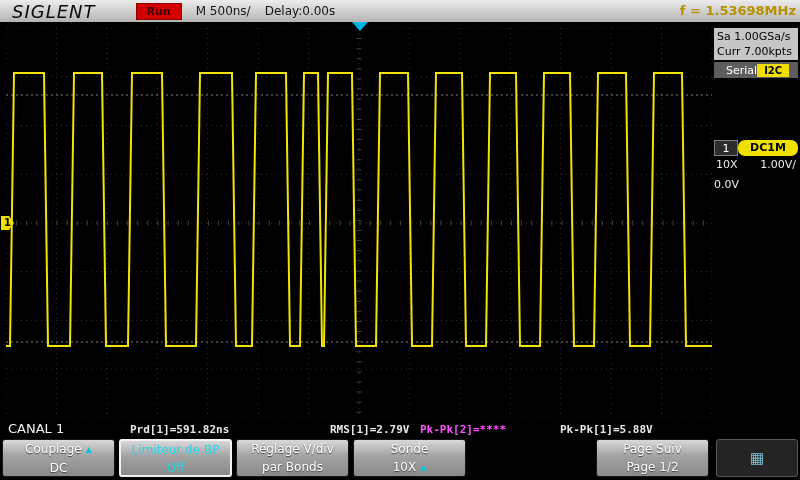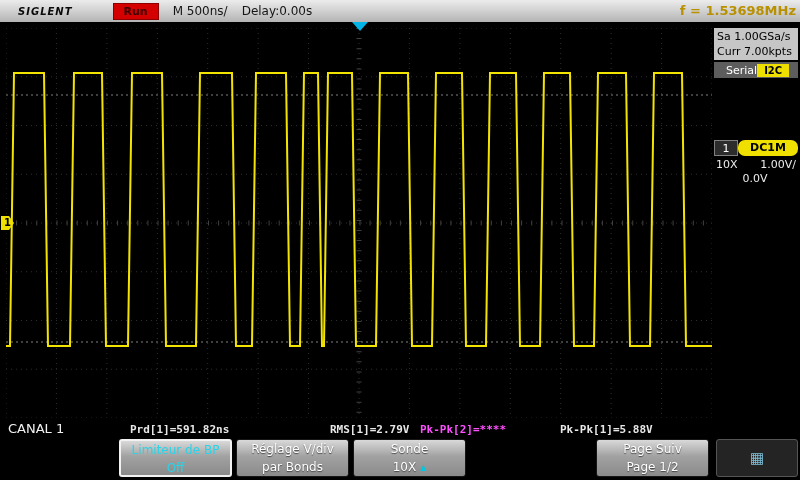--- a/index.html
+++ b/index.html
@@ -2,21 +2,21 @@
 <html><head>
 <meta charset="utf-8">
 <style>
   html,body{margin:0;padding:0;background:#000;}
   #screen{position:relative;width:800px;height:480px;background:#000;overflow:hidden;
           font-family:"DejaVu Sans",sans-serif;}
 
   
   .topbar{position:absolute;left:0;top:0;width:800px;height:22px;
           background:linear-gradient(#ececec,#b4b4b4);display:flex;align-items:center;}
-  .brand{font-style:italic;font-weight:bold;font-size:10px;letter-spacing:1px;color:#0a0a0a;margin-left:18px;}
+  .brand{font-style:italic;font-weight:normal;font-size:18px;letter-spacing:1px;color:#0a0a0a;margin-left:12px;}
   .runbadge{margin-left:40px;background:#d40000;color:#3c0000;font-weight:bold;font-size:11px;
             padding:1px 10px;border:1px solid #8e0000;line-height:13px;}
   .tbtext{color:#151515;font-size:12px;font-weight:normal;margin-left:14px;}
   .freq{position:absolute;right:4px;top:3px;color:#b89000;font-weight:bold;font-size:13px;}
 
   
   #wave{position:absolute;left:6px;top:28px;background:#000;}
 
   .trigmarker{position:absolute;left:352px;top:22px;width:16px;height:9px;background:#00b4e8;
               clip-path:polygon(0 0,100% 0,50% 100%);}
@@ -31,21 +31,21 @@
              color:#fff;font-size:11px;display:flex;justify-content:space-between;align-items:center;
              padding:0 12px;box-sizing:border-box;}
   .i2cbadge{background:#f0e000;color:#000;font-size:10px;font-weight:bold;padding:0 7px;line-height:13px;}
 
   .chanbox{position:absolute;left:714px;top:140px;width:84px;}
   .chanrow1{display:flex;height:16px;}
   .channum{width:24px;background:#2c2c2c;color:#fff;text-align:center;font-size:11px;
            line-height:16px;border:1px solid #808080;box-sizing:border-box;}
   .chancoup{flex:1;background:#f0e000;color:#000;text-align:center;font-size:11px;font-weight:bold;line-height:16px;border-radius:7px;}
   .chanrow2{display:flex;justify-content:space-between;color:#ececec;font-size:11px;padding:2px 2px 0 2px;}
-  .chanrow3{text-align:center;color:#ececec;font-size:11px;padding:1px 2px 0 0;}
+  .chanrow3{text-align:left;color:#ececec;font-size:11px;padding:1px 2px 0 0;margin-top:6px;}
 
   
   .statusbar{position:absolute;left:0;top:419px;width:712px;height:18px;}
   .canal{position:absolute;left:8px;top:2px;color:#f2f2f2;font-size:13px;}
   .meas{position:absolute;top:4px;font-family:"DejaVu Sans Mono",monospace;font-size:11px;font-weight:bold;}
   .meas0{left:130px;} .meas1{left:284px;} .meas2{left:420px;} .meas3{left:560px;}
 
   
   .menubar{position:absolute;left:0;top:438px;width:800px;height:42px;background:#000;}
   .mbtn{position:absolute;top:1px;width:113px;height:38px;border:1px solid #161616;border-radius:3px;
@@ -127,20 +127,24 @@
 
   <div class="statusbar">
     <span class="canal">CANAL 1</span>
     <span class="meas meas0" style="color: rgb(232, 232, 232);">Prd[1]=591.82ns</span>
     <span class="meas meas1" style="color: rgb(232, 232, 232); padding-left: 46px;">RMS[1]=2.79V</span>
     <span class="meas meas2" style="color: rgb(255, 80, 255);">Pk-Pk[2]=****</span>
     <span class="meas meas3" style="color: rgb(232, 232, 232);">Pk-Pk[1]=5.88V</span>
   </div>
 
   <div class="menubar">
+    <div class="mbtn" style="left:2px">
+      <div><span>Couplage</span><span class="arr">▲</span></div>
+      <div>DC</div>
+    </div>
     <div class="mbtn active" style="left:119px">
       <div>Limiteur de BP</div>
       <div>Off</div>
     </div>
     <div class="mbtn" style="left:236px">
       <div>Réglage V/div</div>
       <div>par Bonds</div>
     </div>
     <div class="mbtn" style="left:353px">
       <div>Sonde</div>

